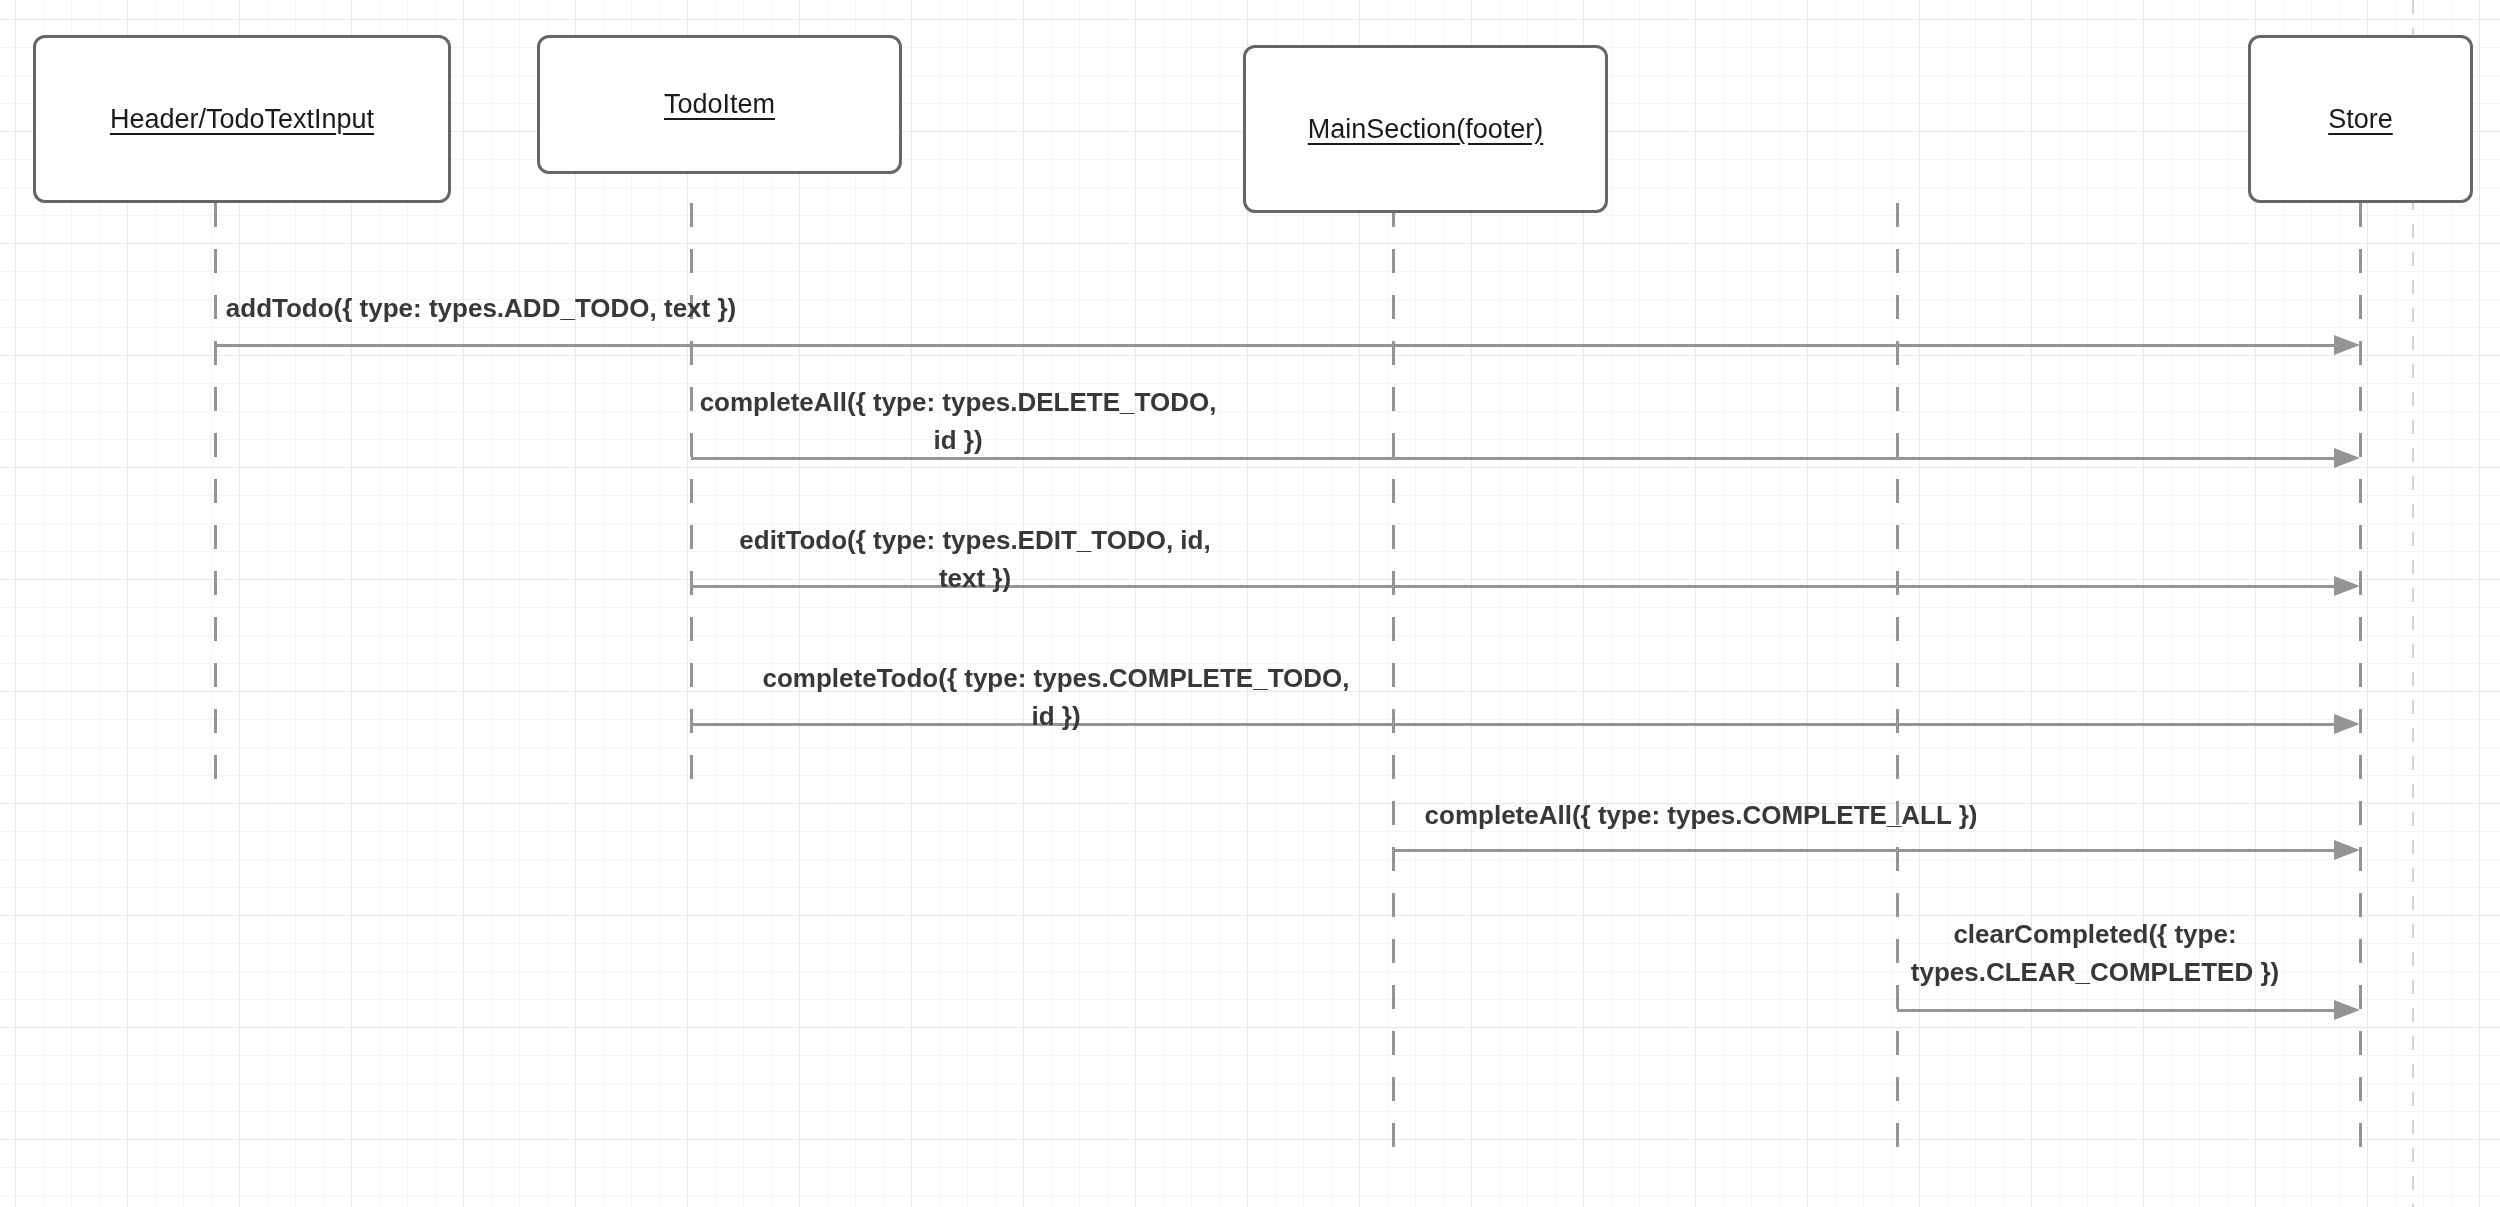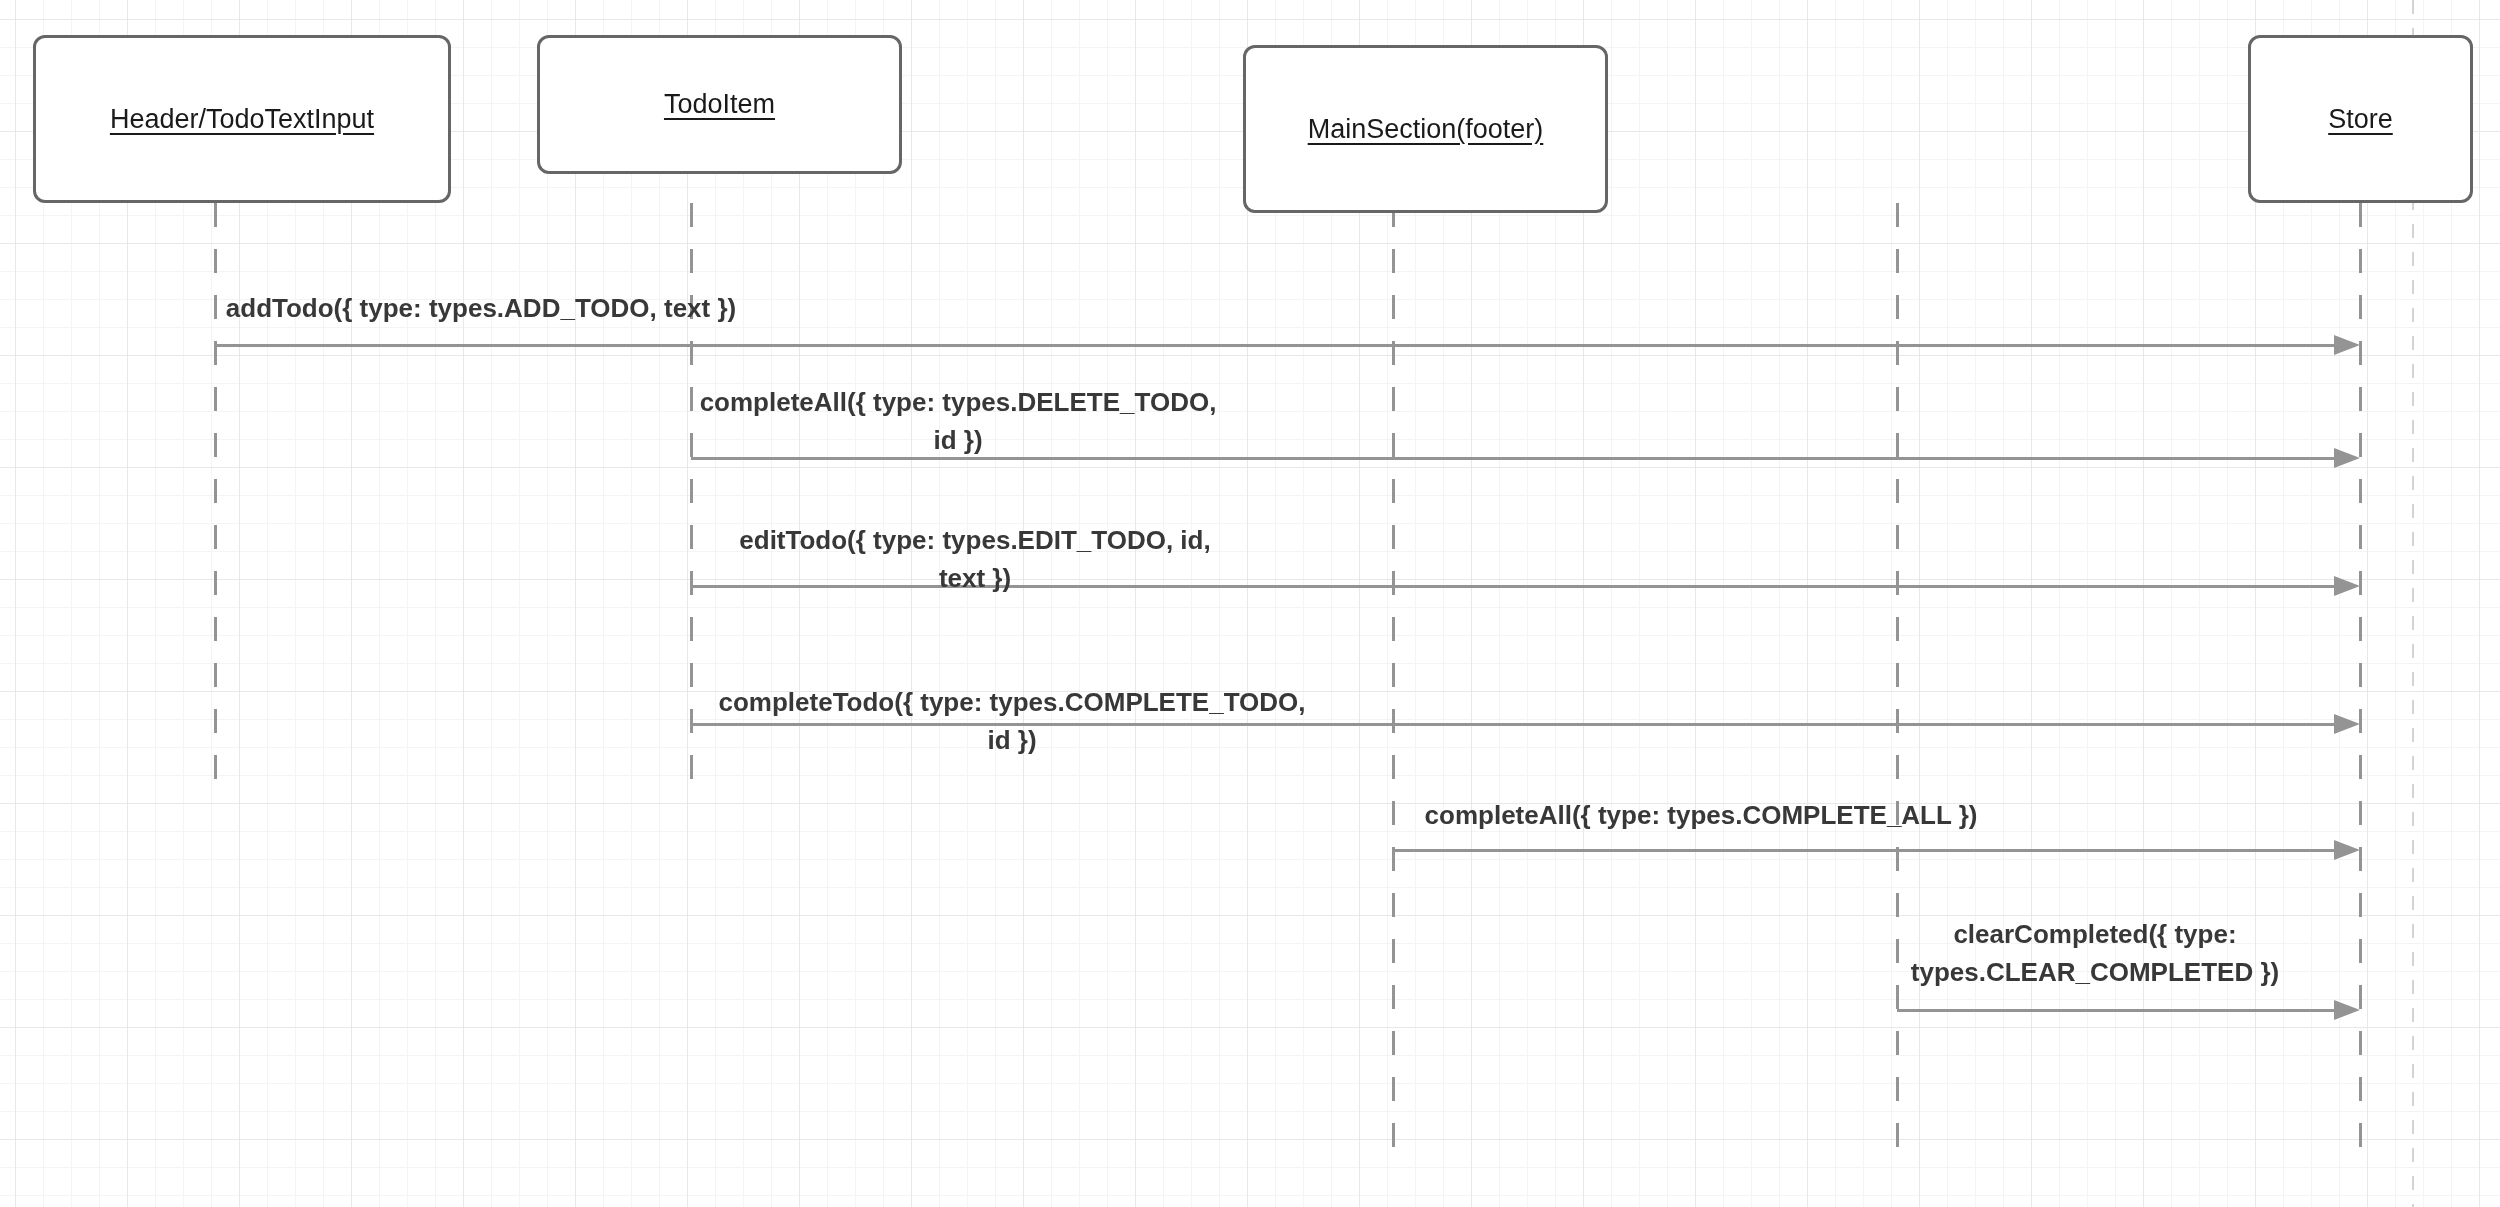--- a/index.html
+++ b/index.html
@@ -77,21 +77,21 @@
     <div class="msg-line" style="left: 691px; top: 457px; width: 1647px;"></div>
     <div class="msg-head" style="left: 2334px; top: 448px;"></div>
     <div class="msg-label" style="left: 958px; top: 383px;">completeAll({ type: types.DELETE_TODO,
 id })</div>
     <div class="msg-line" style="left: 691px; top: 585px; width: 1647px;"></div>
     <div class="msg-head" style="left: 2334px; top: 576px;"></div>
     <div class="msg-label" style="left: 959px; top: 521px; margin-left: 16px;">editTodo({ type: types.EDIT_TODO, id,
 text })</div>
     <div class="msg-line" style="left: 691px; top: 723px; width: 1647px;"></div>
     <div class="msg-head" style="left: 2334px; top: 714px;"></div>
-    <div class="msg-label" style="left: 1012px; top: 659px; margin-top: 24px;">completeTodo({ type: types.COMPLETE_TODO,
+    <div class="msg-label" style="left: 1056px; top: 659px;">completeTodo({ type: types.COMPLETE_TODO,
 id })</div>
     <div class="msg-line" style="left: 1393px; top: 849px; width: 945px;"></div>
     <div class="msg-head" style="left: 2334px; top: 840px;"></div>
     <div class="msg-label" style="left: 1701px; top: 796px;">completeAll({ type: types.COMPLETE_ALL })</div>
     <div class="msg-line" style="left: 1897px; top: 1009px; width: 441px;"></div>
     <div class="msg-head" style="left: 2334px; top: 1000px;"></div>
     <div class="msg-label" style="left: 2095px; top: 915px;">clearCompleted({ type:
 types.CLEAR_COMPLETED })</div>
   </div>
 

